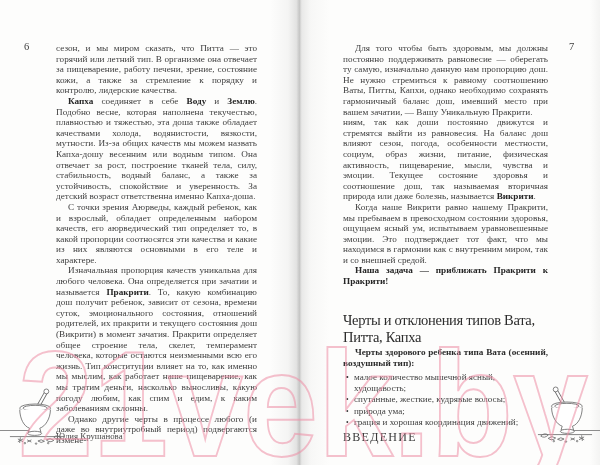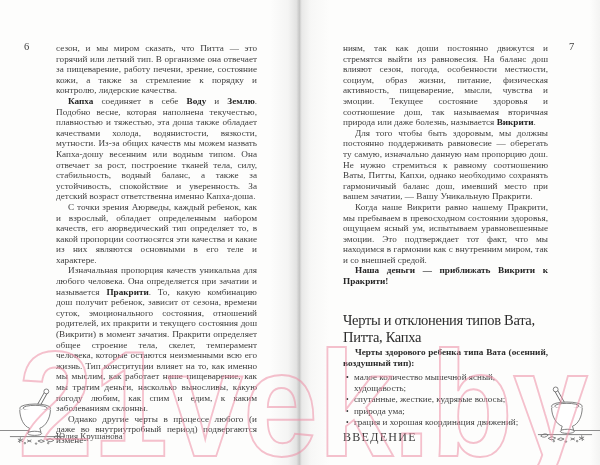--- a/index.html
+++ b/index.html
@@ -86,24 +86,24 @@
   <div class="pagecol left-col">
       <p class="para"><span>сезон, и мы миром сказать, что Питта — это горячий или летний тип. В организме она отвечает за пищеварение, работу печени, зрение, состояние кожи, а также за стремление к порядку и контролю, лидерские качества.</span></p>
       <p class="para ind"><b>Капха</b><span> соединяет в себе </span><b>Воду</b><span> и </span><b>Землю</b><span>. Подобно весне, которая наполнена текучестью, плавностью и тяжестью, эта доша также обладает качествами холода, водянистости, вязкости, мутности. Из-за общих качеств мы можем назвать Капха-дошу весенним или водным типом. Она отвечает за рост, построение тканей тела, силу, стабильность, водный баланс, а также за устойчивость, спокойствие и уверенность. За детский возраст ответственна именно Капха-доша.</span></p>
       <p class="para ind"><span>С точки зрения Аюрведы, каждый ребенок, как и взрослый, обладает определенным набором качеств, его аюрведический тип определяет то, в какой пропорции соотносятся эти качества и какие из них являются основными в его теле и характере.</span></p>
       <p class="para ind"><span>Изначальная пропорция качеств уникальна для любого человека. Она определяется при зачатии и называется </span><b>Пракрити</b><span>. То, какую комбинацию дош получит ребенок, зависит от сезона, времени суток, эмоционального состояния, отношений родителей, их пракрити и текущего состояния дош (Викрити) в момент зачатия. Пракрити определяет общее строение тела, скелет, темперамент человека, которые остаются неизменными всю его жизнь. Тип конституции влияет на то, как именно мы мыслим, как работает наше пищеварение, как мы тратим деньги, насколько выносливы, какую погоду любим, как спим и едим, к каким заболеваниям склонны.</span></p>
       <p class="para ind"><span>Однако другие черты в процессе любого (и даже во внутриутробный период) подвергаются измене-</span></p>
     </div>
 
   <div class="pagecol right-col">
     <div>
+        <p class="para ind"><span>Для того чтобы быть здоровым, мы должны постоянно поддерживать равновесие — оберегать ту самую, изначально данную нам пропорцию дош. Не нужно стремиться к равному соотношению Ваты, Питты, Капхи, однако необходимо сохранять гармоничный баланс дош, имевший место при вашем зачатии, — Вашу Уникальную Пракрити.</span></p>
         <p class="para"><span>ниям, так как доши постоянно движутся и стремятся выйти из равновесия. На баланс дош влияют сезон, погода, особенности местности, социум, образ жизни, питание, физическая активность, пищеварение, мысли, чувства и эмоции. Текущее состояние здоровья и соотношение дош, так называемая вторичная природа или даже болезнь, называется </span><b>Викрити</b><span>.</span></p>
-        <p class="para ind"><span>Для того чтобы быть здоровым, мы должны постоянно поддерживать равновесие — оберегать ту самую, изначально данную нам пропорцию дош. Не нужно стремиться к равному соотношению Ваты, Питты, Капхи, однако необходимо сохранять гармоничный баланс дош, имевший место при вашем зачатии, — Вашу Уникальную Пракрити.</span></p>
         <p class="para ind"><span>Когда наше Викрити равно нашему Пракрити, мы пребываем в превосходном состоянии здоровья, ощущаем ясный ум, испытываем уравновешенные эмоции. Это подтверждает тот факт, что мы находимся в гармонии как с внутренним миром, так и со внешней средой.</span></p>
-        <p class="para ind b-all"><b>Наша деньги — приближать Викрити к Пракрити!</b></p>
+        <p class="para ind b-all"><b>Наша задача — приближать Пракрити к Пракрити!</b></p>
       </div>
     <div class="heading">
         <div>Черты и отклонения типов Вата,</div>
         <div>Питта, Капха</div>
       </div>
     <p class="subheading">Черты здорового ребенка типа Вата (осенний, воздушный тип):</p>
     <ul class="bullets">
         <li><span class="marker">•</span></li>
         <li><span class="marker">•</span><span>малое количество мышечной ясный, худощавость;</span></li>
         <li><span class="marker">•</span><span>спутанные, жесткие, кудрявые волосы;</span></li>

